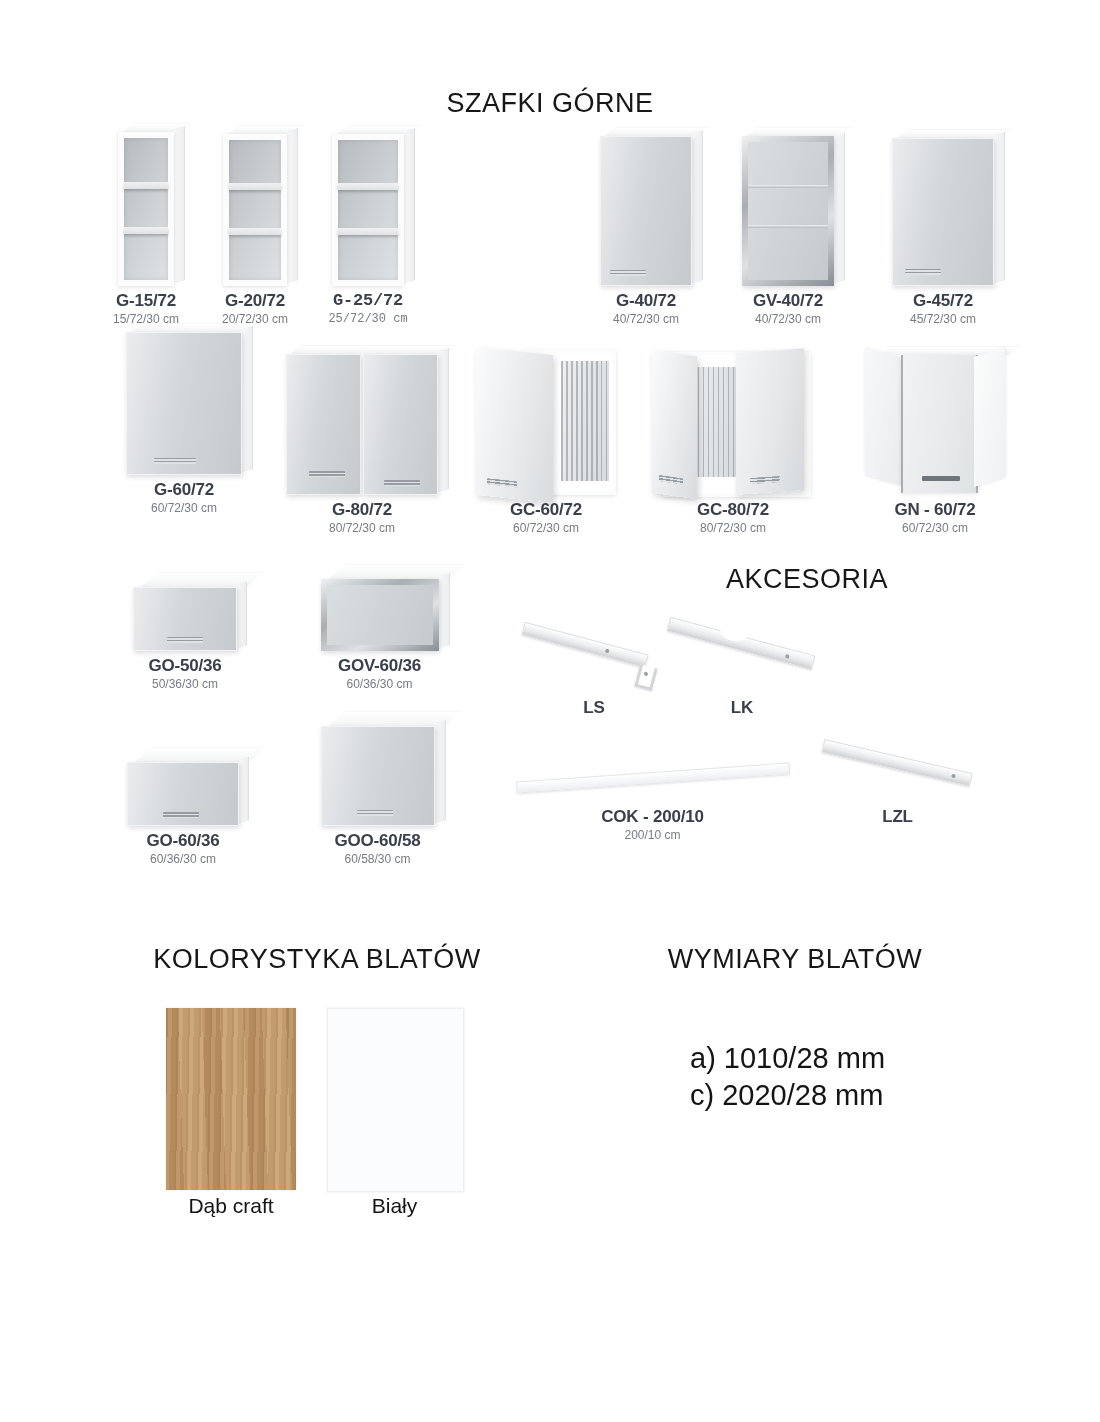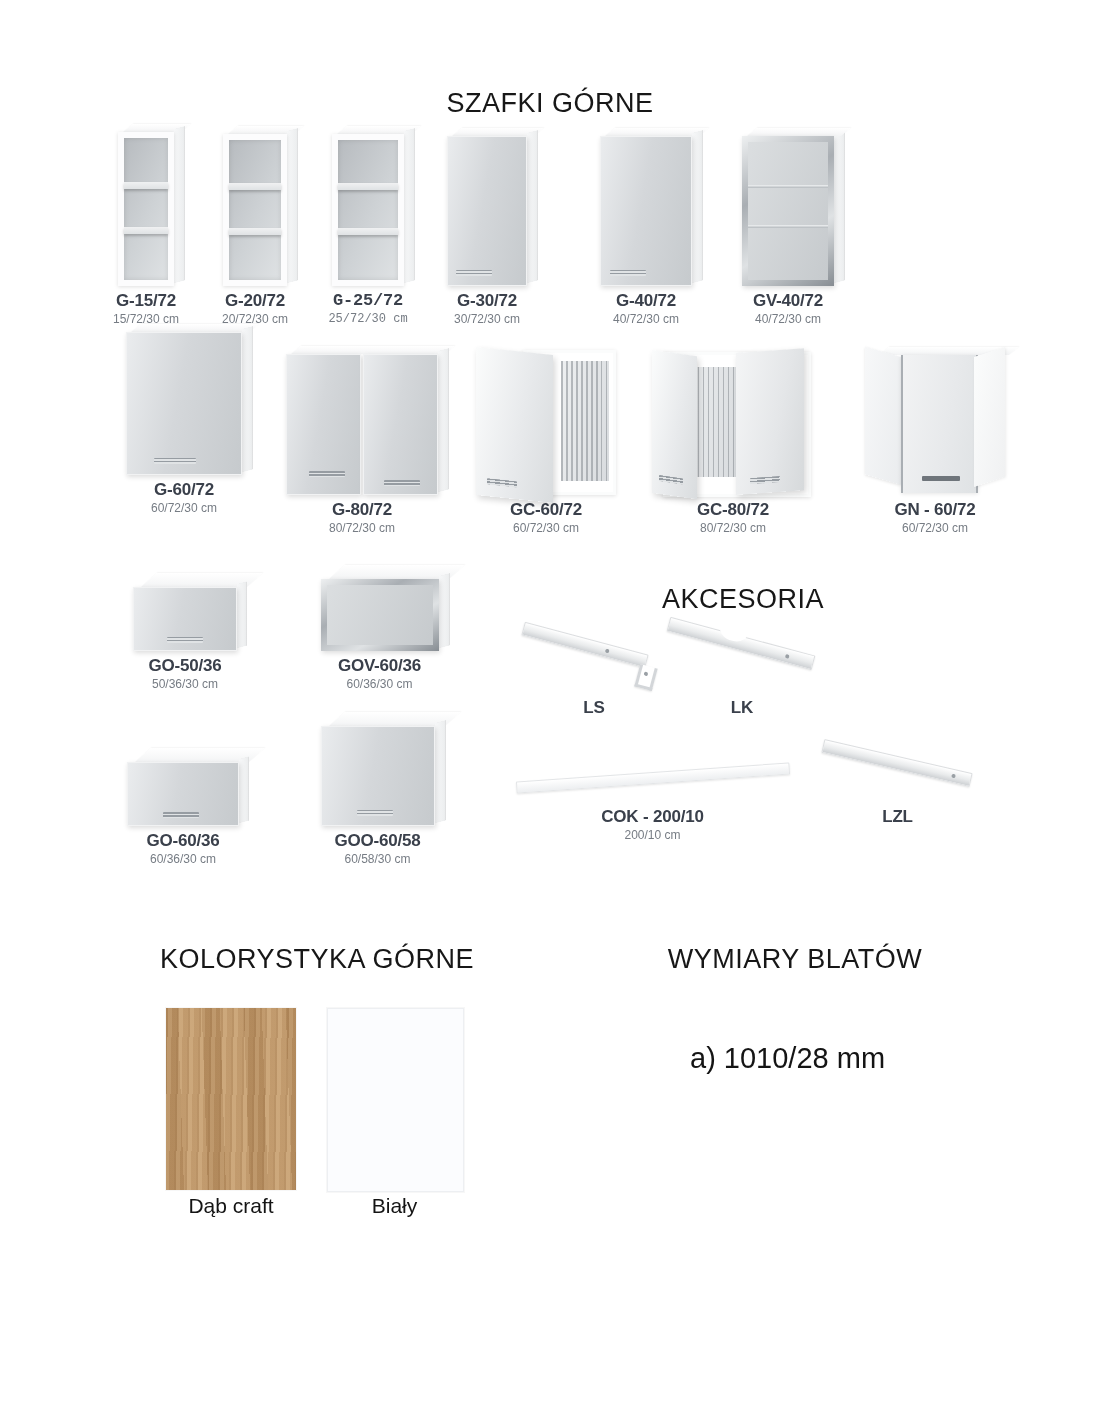--- a/index.html
+++ b/index.html
@@ -57,22 +57,22 @@
   .swatch-label { position:absolute; font-size:21px; color:#141414; text-align:center; }
   .dim-list { position:absolute; }
   .dim-item { font-size:29px; color:#141414; line-height:37px; white-space:nowrap; }
 </style>
 </head>
 <body>
 
 <div class="page">
 
   <div class="sect-title" style="left:420px;top:88px;width:260px;">SZAFKI GÓRNE</div>
-  <div class="sect-title" style="left:598px;top:584px;width:290px;">AKCESORIA</div>
-  <div class="sect-title" style="left:112px;top:944px;width:410px;">KOLORYSTYKA GÓRNE</div>
+  <div class="sect-title" style="left:598px;top:564px;width:290px;text-align:right;">AKCESORIA</div>
+  <div class="sect-title" style="left:112px;top:944px;width:410px;">KOLORYSTYKA BLATÓW</div>
   <div class="sect-title" style="left:600px;top:944px;width:390px;">WYMIARY BLATÓW</div>
 
   <div class="product" style="left:96px;top:122px;width:100px;">
     <div class="art" style="height:164px;">
       <div class="cab" style="width:56px;height:154px;">
         <div class="c-top"></div>
         <div class="c-side"></div>
         <div class="c-frame">
           <div class="c-shelf" style="top:31%;"></div>
           <div class="c-shelf" style="top:63%;"></div>
@@ -106,33 +106,20 @@
         <div class="c-frame">
           <div class="c-shelf" style="top:31%;"></div>
           <div class="c-shelf" style="top:63%;"></div>
         </div>
       </div>
     </div>
     <div class="plabel">G-25/72</div>
     <div class="pdims">25/72/30 cm</div>
   </div>
 
-  <div class="product" style="left:437px;top:122px;width:100px;">
-    <div class="art" style="height:164px;">
-      <div class="cab" style="width:80px;height:150px;">
-        <div class="c-top"></div>
-        <div class="c-side"></div>
-        <div class="c-door">
-          <div class="hdl" style="left:10%;bottom:6%;"></div>
-        </div>
-      </div>
-    </div>
-    <div class="plabel">G-30/72</div>
-    <div class="pdims">30/72/30 cm</div>
-  </div>
 
   <div class="product" style="left:596px;top:122px;width:100px;">
     <div class="art" style="height:164px;">
       <div class="cab" style="width:92px;height:150px;">
         <div class="c-top"></div>
         <div class="c-side"></div>
         <div class="c-door">
           <div class="hdl" style="left:10%;bottom:6%;"></div>
         </div>
       </div>
@@ -151,20 +138,33 @@
             <div class="g-line" style="top:31%;"></div>
             <div class="g-line" style="top:60%;"></div>
           </div>
         </div>
       </div>
     </div>
     <div class="plabel">GV-40/72</div>
     <div class="pdims">40/72/30 cm</div>
   </div>
 
+  <div class="product" style="left:888px;top:122px;width:110px;">
+    <div class="art" style="height:164px;">
+      <div class="cab" style="width:102px;height:148px;">
+        <div class="c-top"></div>
+        <div class="c-side"></div>
+        <div class="c-door">
+          <div class="hdl" style="left:12%;bottom:7%;"></div>
+        </div>
+      </div>
+    </div>
+    <div class="plabel">G-45/72</div>
+    <div class="pdims">45/72/30 cm</div>
+  </div>
 
   <div class="product" style="left:114px;top:320px;width:140px;">
     <div class="art" style="height:155px;">
       <div class="cab" style="width:116px;height:143px;">
         <div class="c-top"></div>
         <div class="c-side"></div>
         <div class="c-door">
           <div class="hdl" style="left:24%;bottom:7%;width:42px;"></div>
         </div>
       </div>
@@ -337,15 +337,16 @@
   <div class="swatch" style="left: 166px; top: 1008px; width: 130px; height: 182px; background-color: rgb(192, 151, 104);">
     <div class="grain"></div>
   </div>
   <div class="swatch" style="left: 327px; top: 1008px; width: 135px; height: 182px; border: 1px solid rgb(237, 239, 242); background-color: rgb(251, 252, 254);"></div>
 
   <div class="swatch-label" style="left:166px;top:1194px;width:130px;">Dąb craft</div>
   <div class="swatch-label" style="left:327px;top:1194px;width:135px;">Biały</div>
 
   <div class="dim-list" style="left:690px;top:1040px;">
     <div class="dim-item">a) 1010/28 mm</div>
+    <div class="dim-item">c) 2020/28 mm</div>
   </div>
 
 </div>
 
 </body></html>

